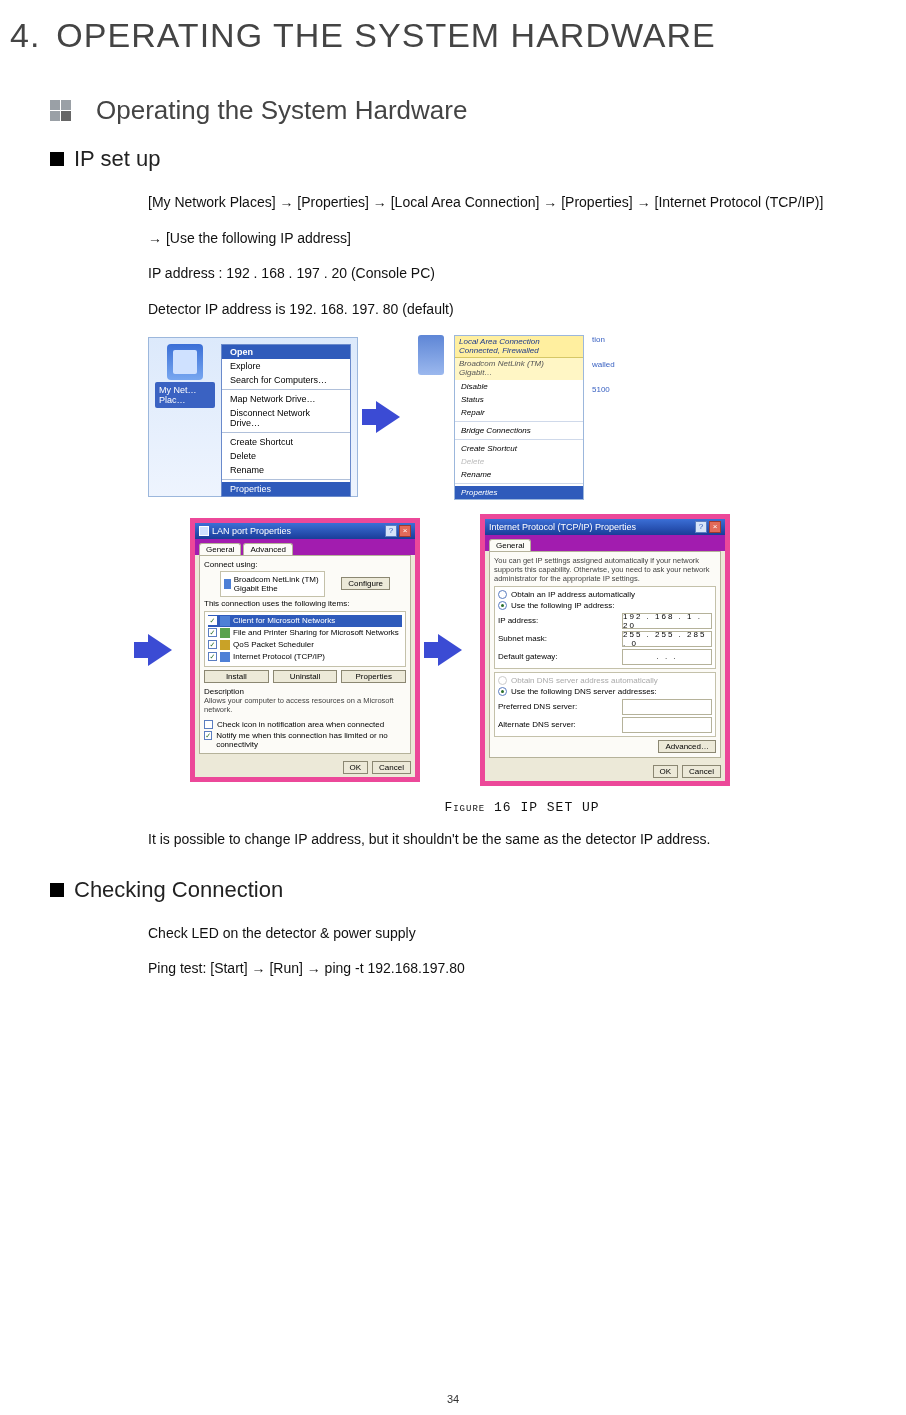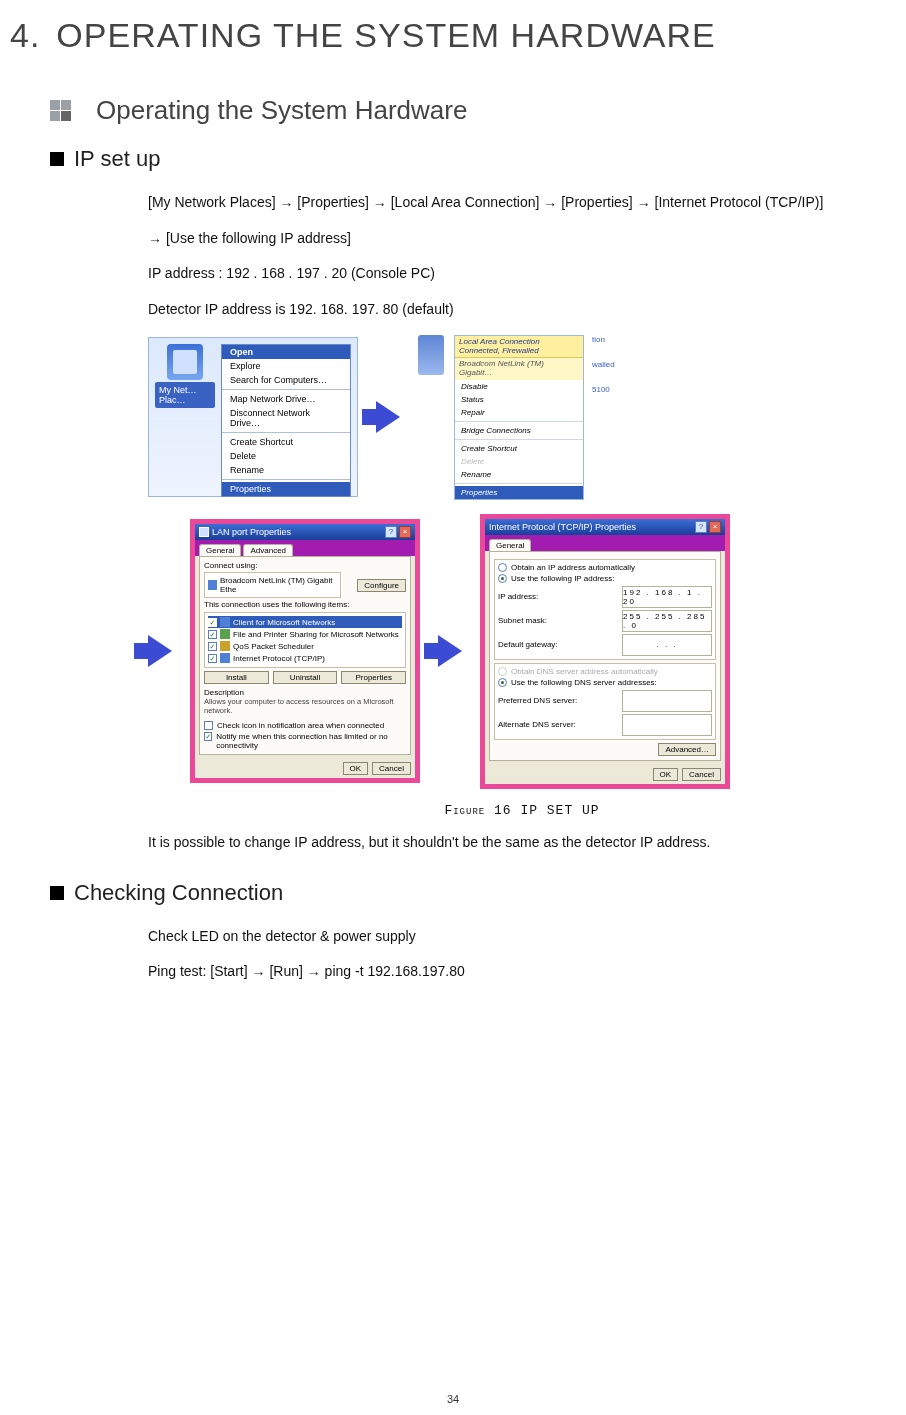--- a/index.html
+++ b/index.html
@@ -160,21 +160,21 @@
     margin:3px 0;
     font-size:8px;
   }
   .btnrow { display:flex; justify-content:flex-end; gap:4px; padding:3px 4px; background:#ece9d8; }
   .xpbtn { background:#ece9d8; border:1px solid #8b8772; padding:1px 6px; font-size:8px; }
   .chk { display:flex; align-items:flex-start; gap:4px; font-size:8px; }
   .chk .box { width:9px; height:9px; border:1px solid #5a7dc0; background:#fff; display:inline-block; text-align:center; font-size:7px; line-height:8px; color:#2b6e2b;}
   .radio { width:9px;height:9px;border:1px solid #5a7dc0;border-radius:50%; display:inline-block; position:relative;}
   .radio.sel::after{content:"";position:absolute;inset:2px;background:#2b6e2b;border-radius:50%;}
   .ipgrid { display:grid; grid-template-columns: 1fr 90px; gap:2px 6px; align-items:center; font-size:8px; margin-top:3px;}
-  .ipbox { border:1px solid #b5b29a; background:#fff; height:22px; display:flex; align-items:center; justify-content:center; letter-spacing:2px;}
+  .ipbox { border:1px solid #b5b29a; background:#fff; height:16px; display:flex; align-items:center; justify-content:center; letter-spacing:2px;}
   .desc { font-size:7.5px; color:#444; line-height:1.2; }
   .listitems .row { display:flex; align-items:center; gap:3px; padding:1px 0;}
   .mini-ico { width:10px;height:10px; background:#4e80d6; display:inline-block;}
   .mini-ico.g { background:#5aa24e;}
   .mini-ico.y { background:#c9a227;}
   .sel-row { background:#2f5bbb; color:#fff; padding:1px 2px; }
   .fig-caption {
     text-align:center;
     font-size:13px;
     margin-top:6px;
@@ -275,21 +275,21 @@
           <span class="winbtn">?</span>
           <span class="winbtn close">×</span>
         </span>
       </div>
       <div class="tabs">
         <span class="tab active">General</span>
         <span class="tab">Advanced</span>
       </div>
       <div class="body">
         <div>Connect using:</div>
-        <div style="display:flex;gap:16px;align-items:center;margin:2px 0;">
+        <div style="display:flex;gap:16px;align-items:center;margin:2px 16px;">
           <div class="inset" style="flex:1;display:flex;align-items:center;gap:3px;margin:0;">
             <span class="mini-ico"></span>
             <span>Broadcom NetLink (TM) Gigabit Ethe</span>
           </div>
           <button class="xpbtn">Configure</button>
         </div>
         <div>This connection uses the following items:</div>
         <div class="inset listitems">
           <div class="row sel-row">
               <span class="box" style="width:9px;height:9px;border:1px solid #fff;background:#fff;color:#2b6e2b;display:inline-block;text-align:center;font-size:7px;line-height:8px;">✓</span>
@@ -343,20 +343,21 @@
         <span>Internet Protocol (TCP/IP) Properties</span>
         <span class="winbtns">
           <span class="winbtn">?</span>
           <span class="winbtn close">×</span>
         </span>
       </div>
       <div class="tabs">
         <span class="tab active">General</span>
       </div>
       <div class="body">
+        <div class="desc">You can get IP settings assigned automatically if your network supports this capability. Otherwise, you need to ask your network administrator for the appropriate IP settings.</div>
         <div class="inset" style="border:1px solid #c4c1aa;">
           <div class="chk">
               <span class="radio"></span>
               <span>Obtain an IP address automatically</span>
             </div>
           <div class="chk" style="margin-top:2px;">
               <span class="radio sel"></span>
               <span>Use the following IP address:</span>
             </div>
           <div class="ipgrid">

